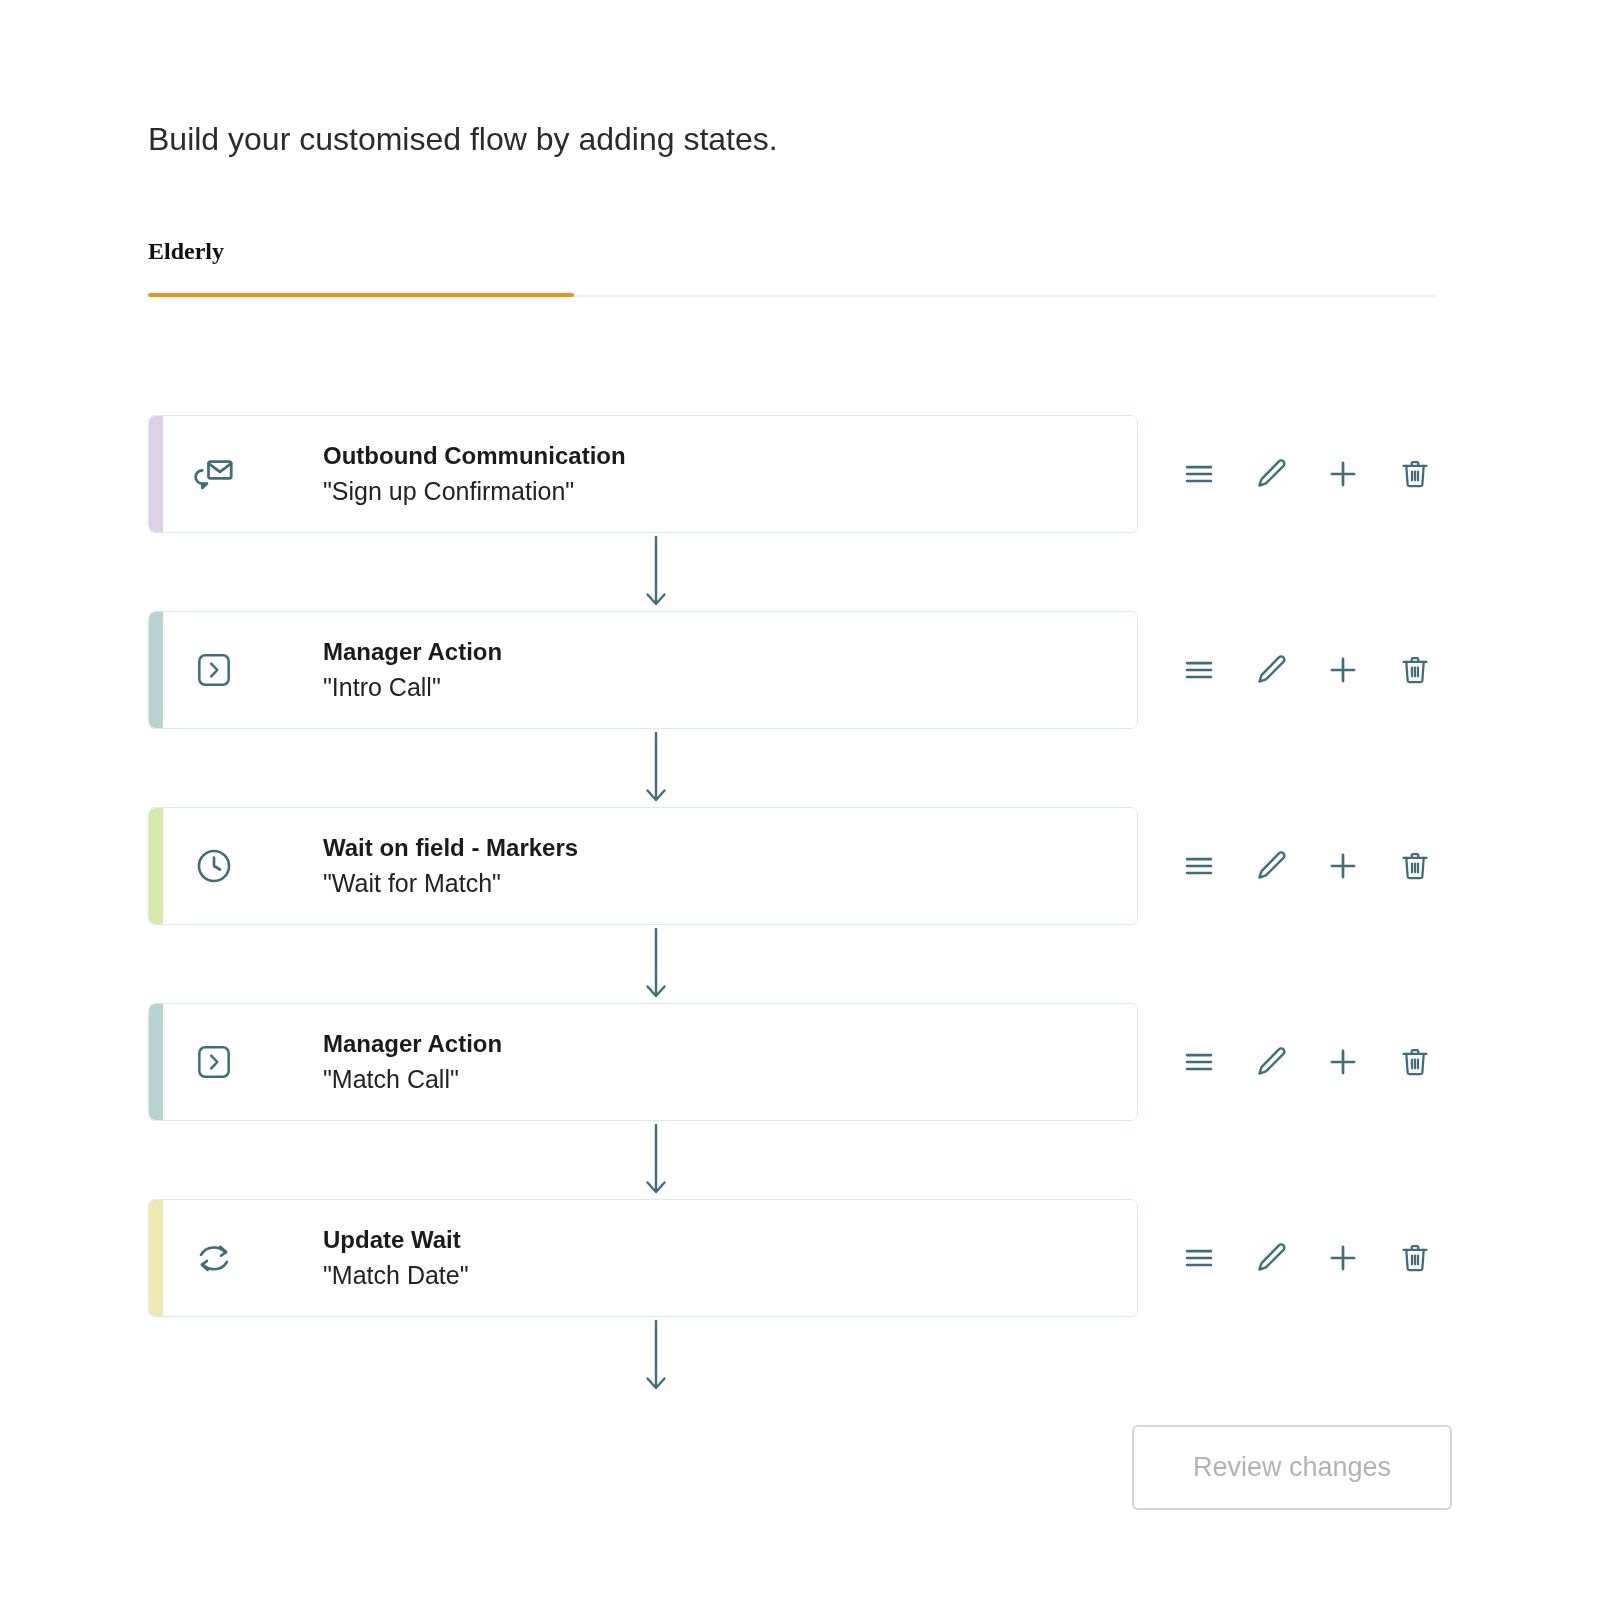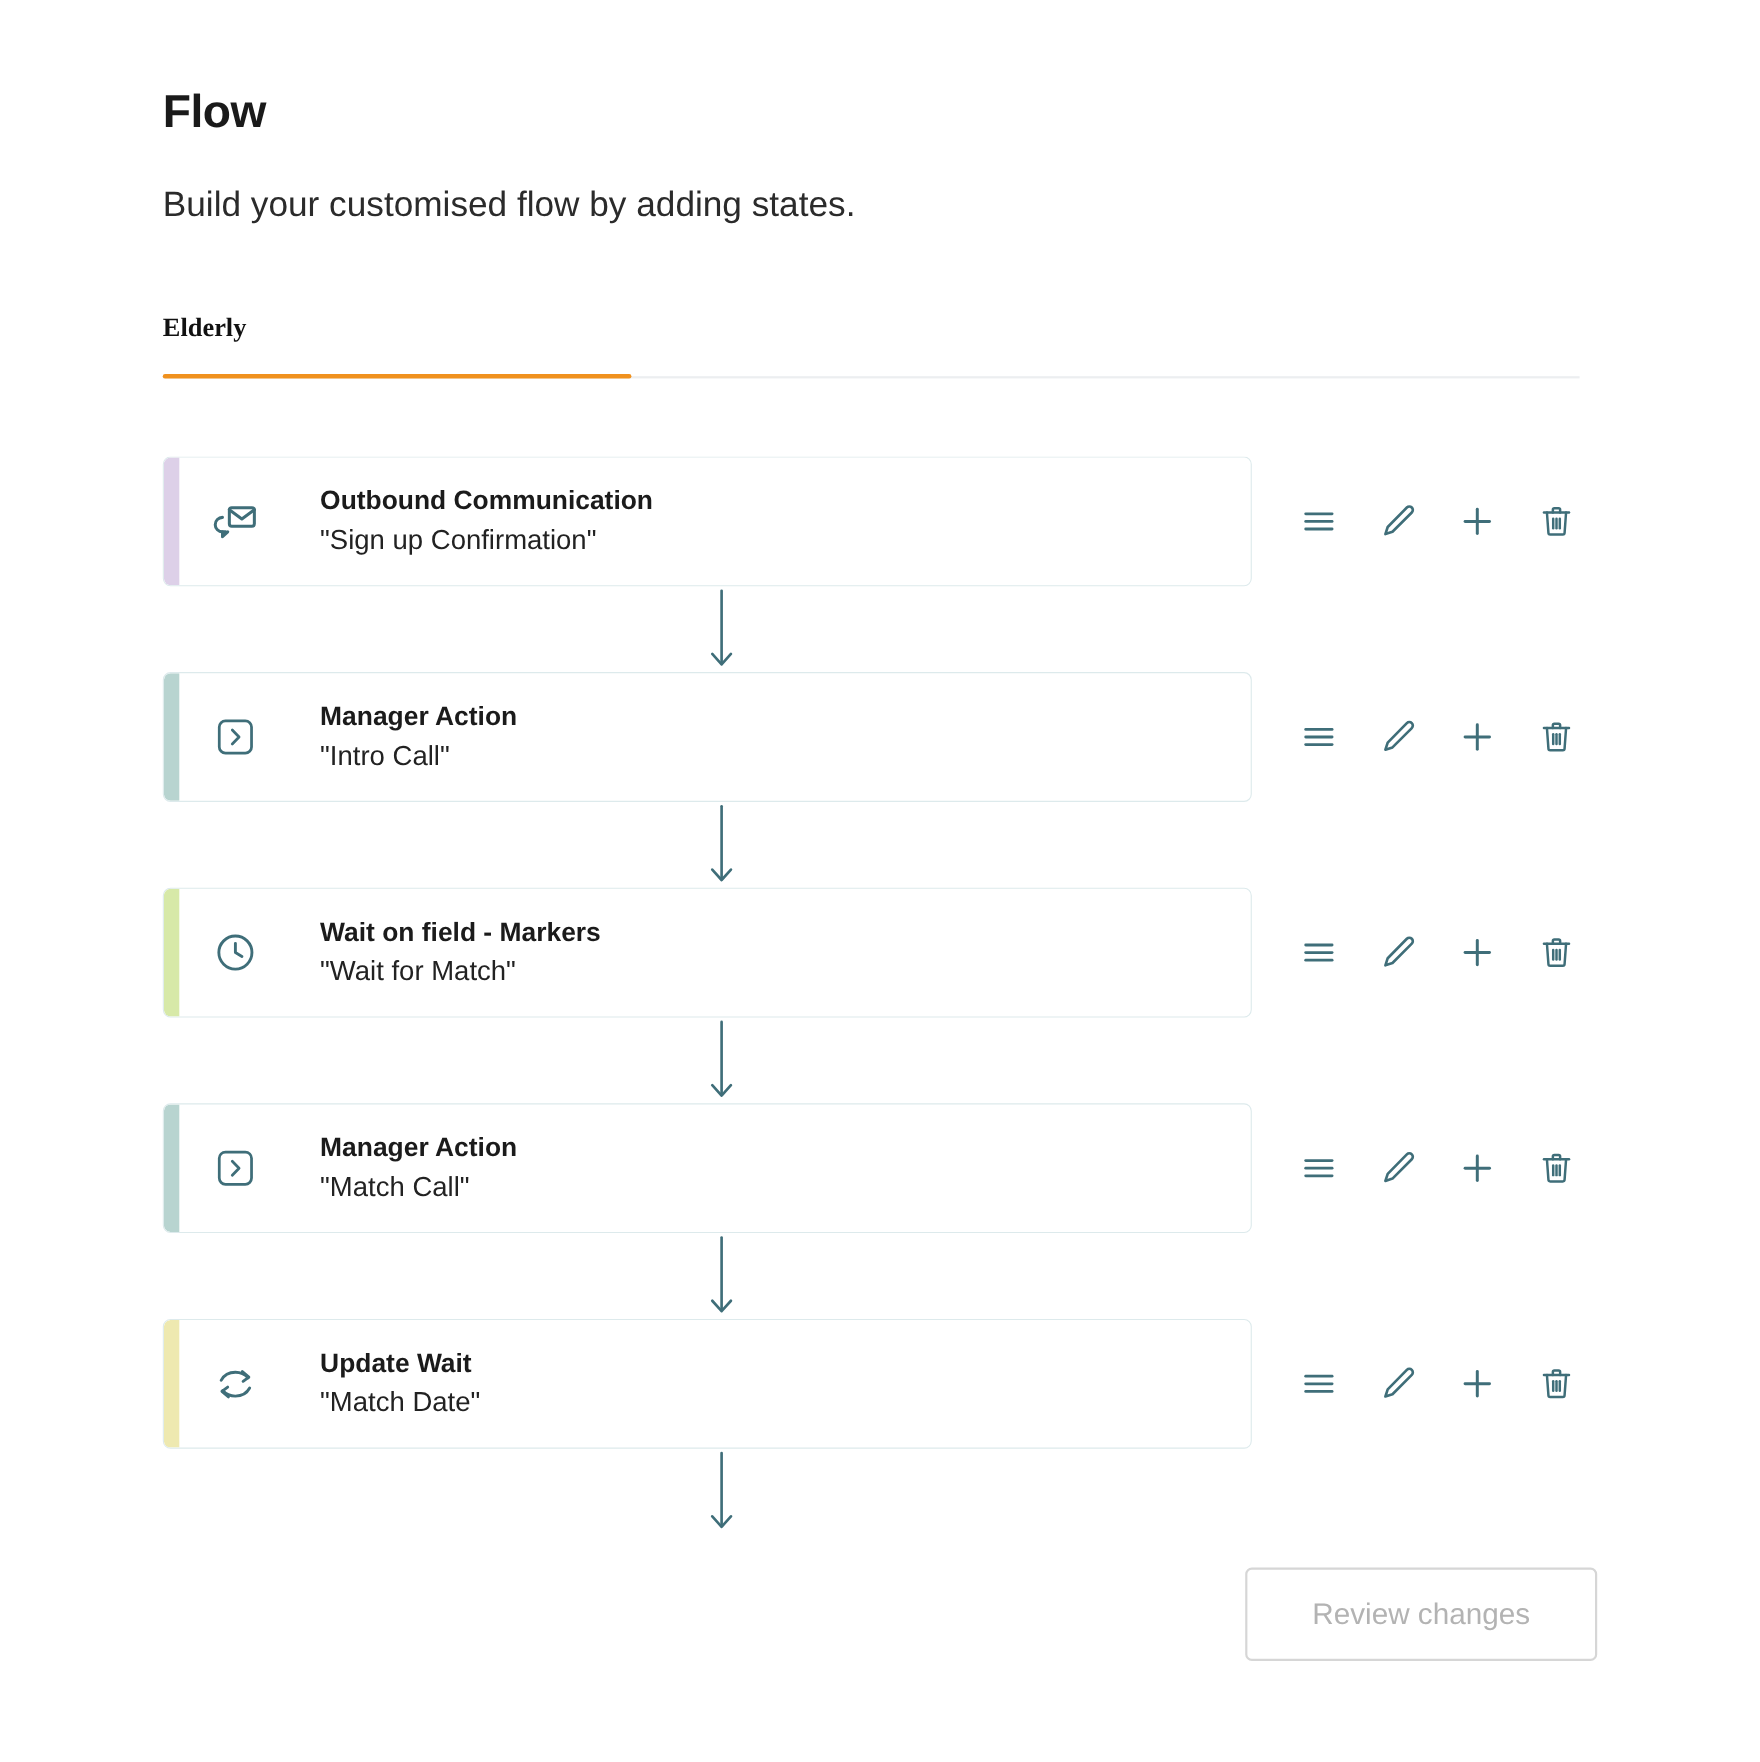--- a/index.html
+++ b/index.html
@@ -101,20 +101,21 @@
     position: relative;
     width: 1015px;
     height: 118px;
     background: #ffffff;
     border: 1.5px solid #ddeaec;
     border-radius: 7px;
     display: flex;
     align-items: center;
     overflow: hidden;
     cursor: pointer;
+    gap: 32px;
   }
 
   .accent-bar {
     position: absolute;
     left: 0; top: 0; bottom: 0;
     width: 14px;
     border-radius: 6px 0 0 6px;
   }
 
   .card-icon {
@@ -212,21 +213,20 @@
     font-weight: 400;
     cursor: default;
   }
 </style>
 </head>
 <body>
 
 <div class="page">
 
   <div class="header">
-    <h1 class="page-title">Flow</h1>
     <p class="page-subtitle">Build your customised flow by adding states.</p>
   </div>
 
   <div class="tabs">
     <button class="tab active" style="--accent: #f0911e;">Elderly</button>
   </div>
 
   <div class="flow-area">
     <div class="flow-inner" id="flow-inner">
         <div class="flow-row">

